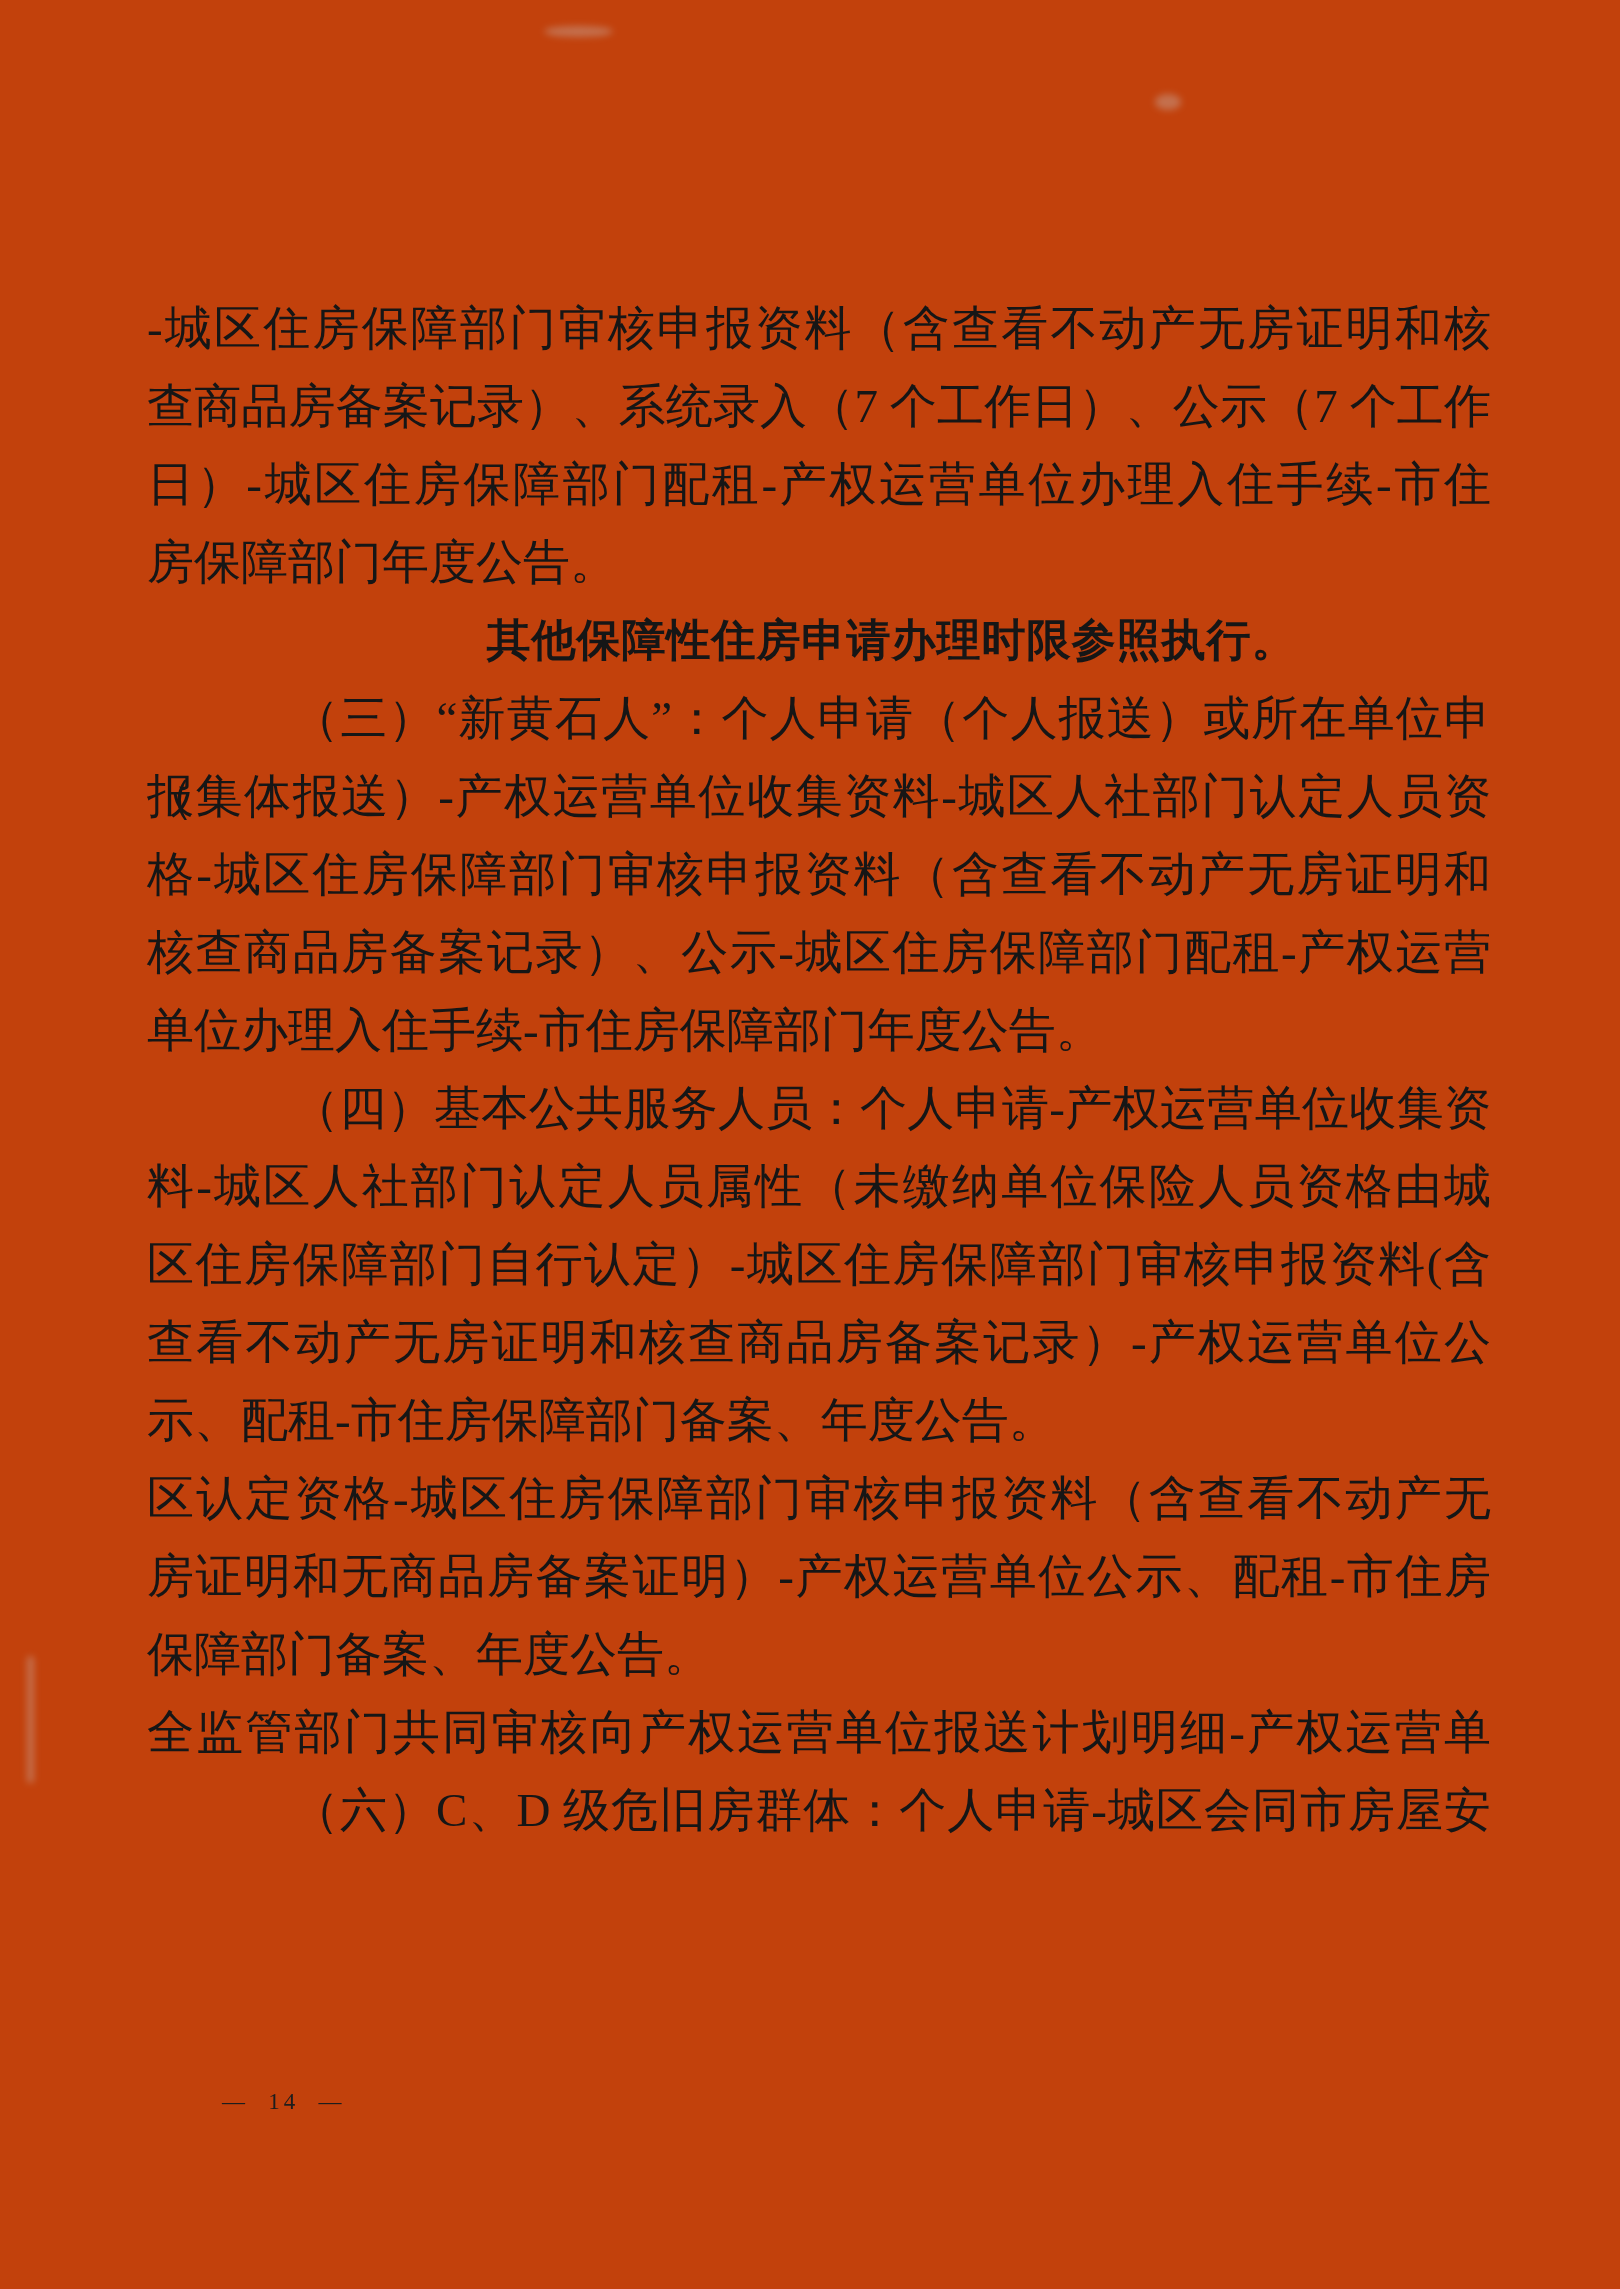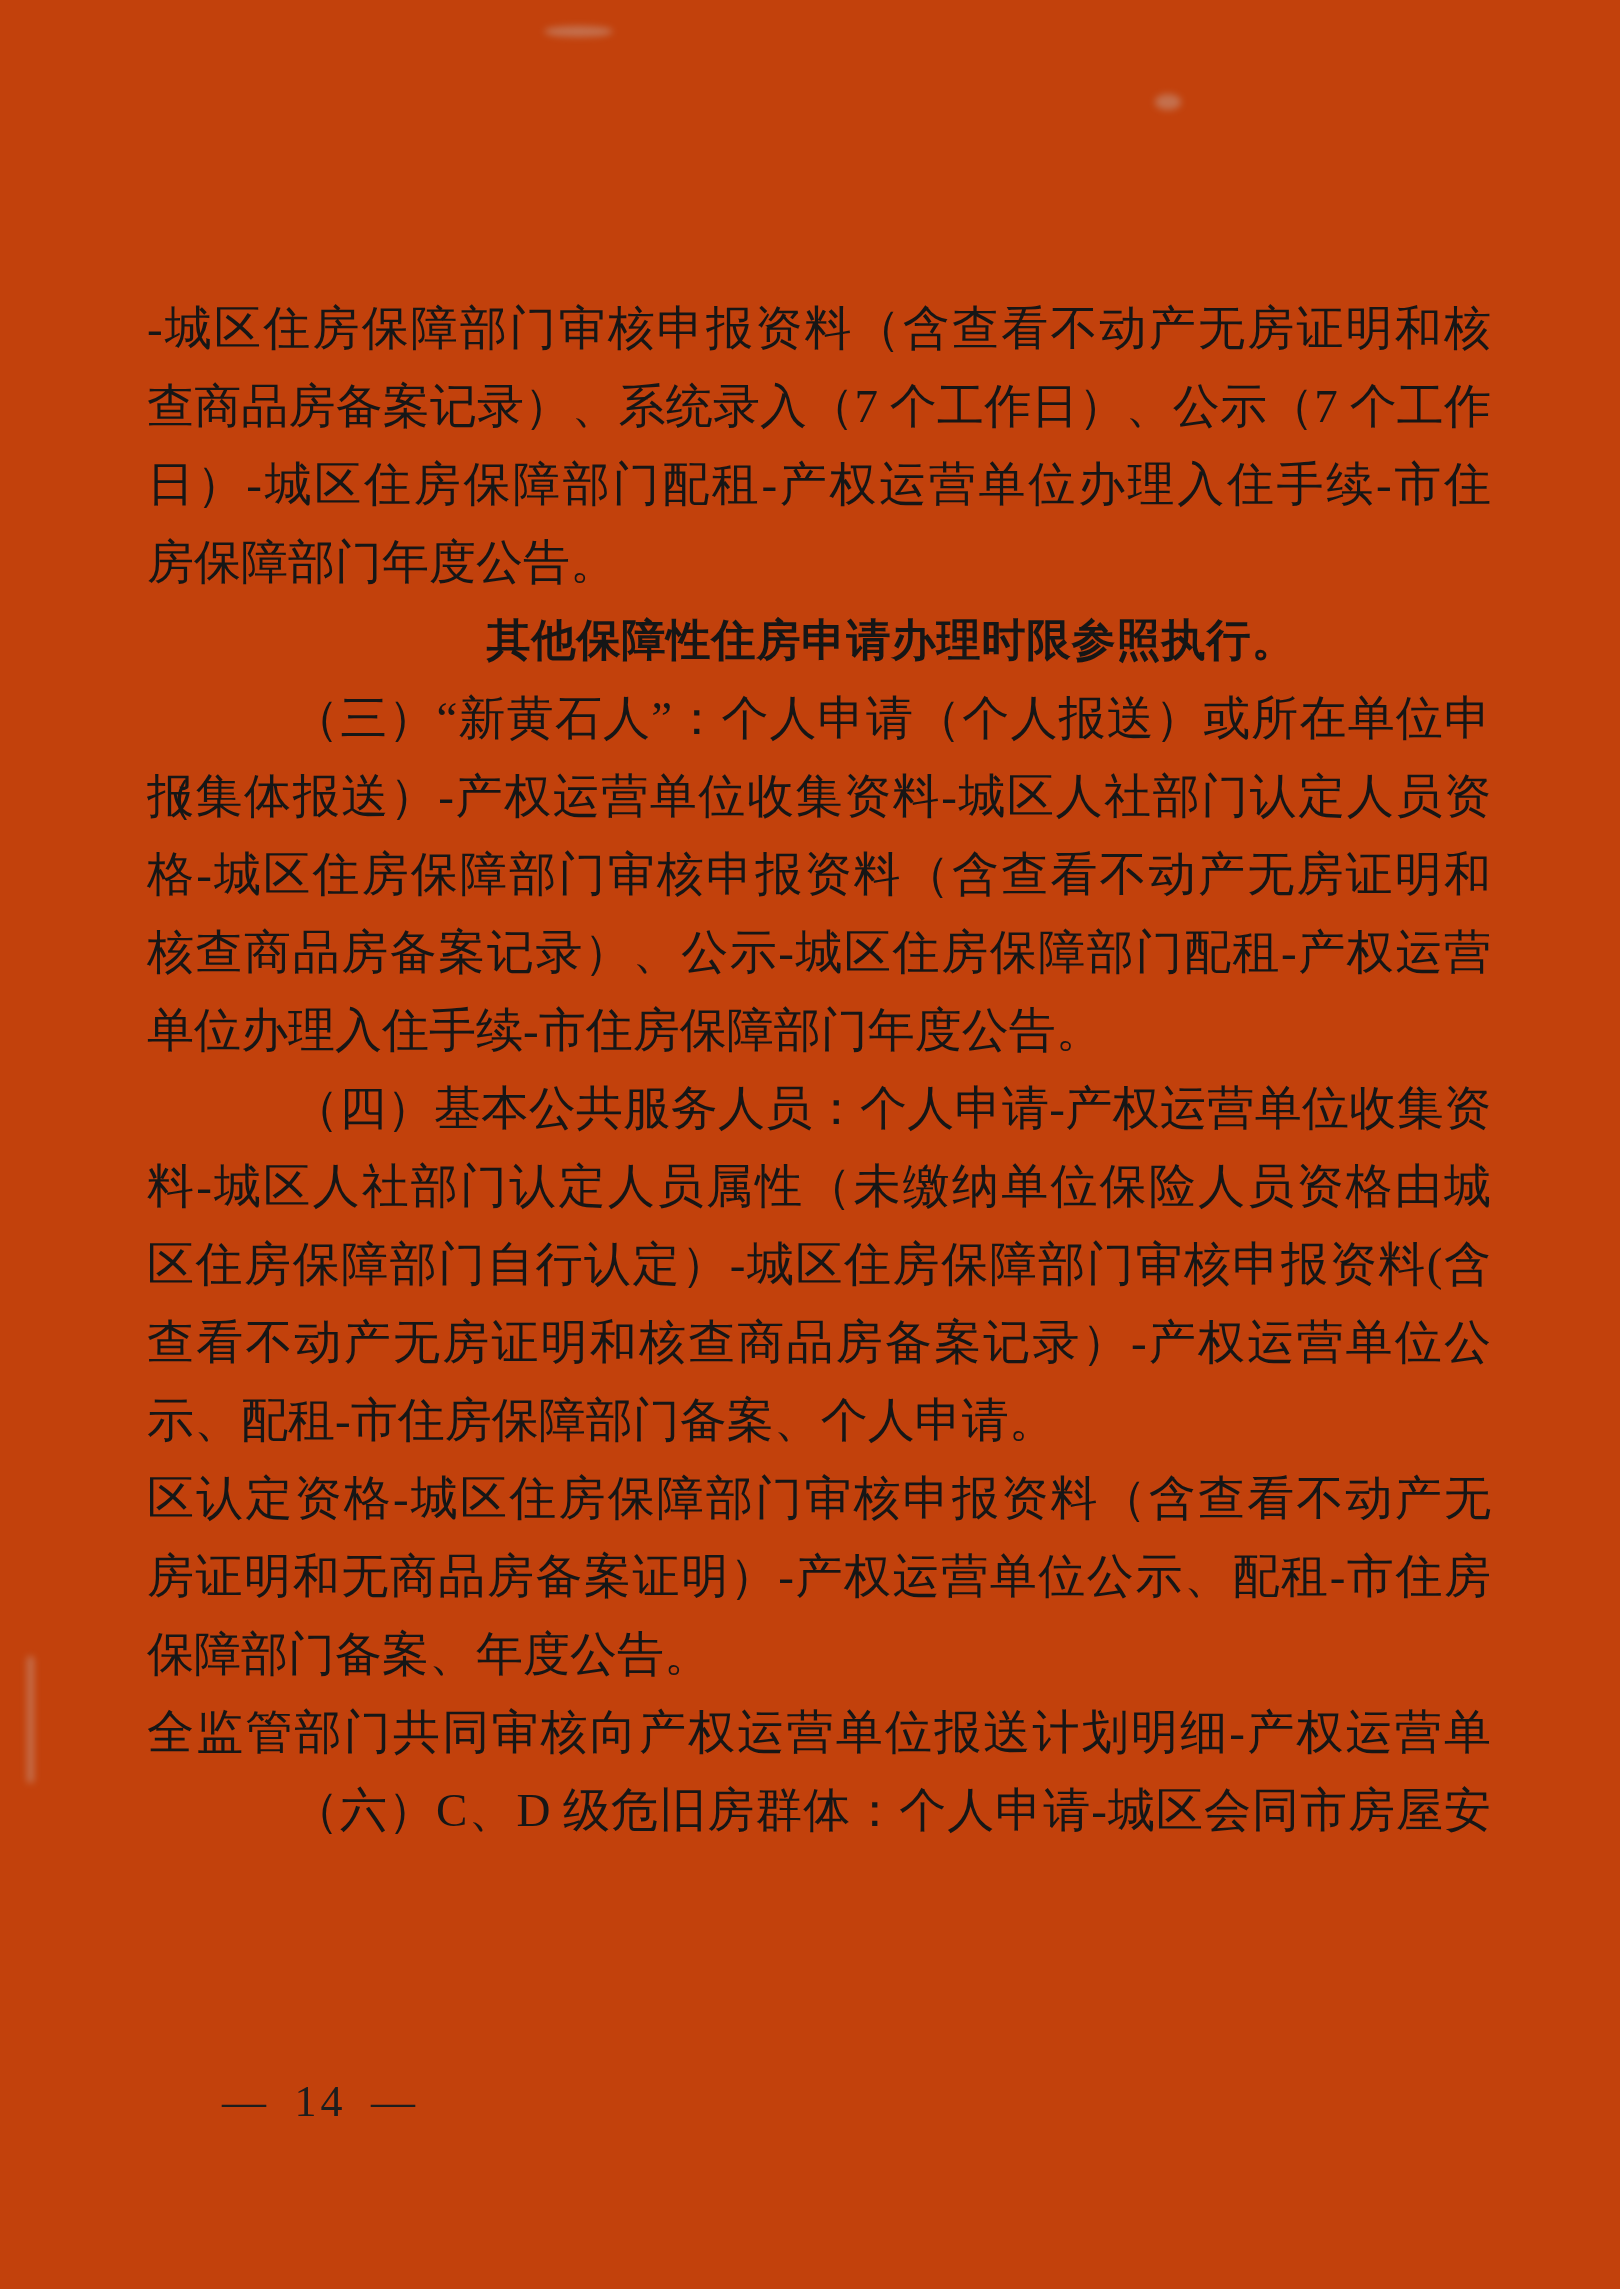--- a/index.html
+++ b/index.html
@@ -42,21 +42,21 @@
     font-weight: 700;
     font-size: 44px;
     font-family: "Liberation Sans", "DejaVu Sans", sans-serif;
     letter-spacing: 1px;
     text-align: center;
   }
   .footer {
     position: absolute;
     left: 222px;
     top: 2080px;
-    font-size: 44px;
+    font-size: 23px;
     line-height: 43px;
     letter-spacing: 3.9px;
     word-spacing: 9.8px;
     color: #1d1d1d;
   }
   
   .smudge {
     position: absolute;
     background: #c9c9c9;
     opacity: 0.35;
@@ -84,21 +84,21 @@
     <div class="line bold indent">其他保障性住房申请办理时限参照执行。</div>
     <div class="line fill indent">（三）“新黄石人”：个人申请（个人报送）或所在单位申报</div>
     <div class="line fill">（集体报送）-产权运营单位收集资料-城区人社部门认定人员资</div>
     <div class="line fill">格-城区住房保障部门审核申报资料（含查看不动产无房证明和</div>
     <div class="line fill">核查商品房备案记录）、公示-城区住房保障部门配租-产权运营</div>
     <div class="line">单位办理入住手续-市住房保障部门年度公告。</div>
     <div class="line fill indent">（四）基本公共服务人员：个人申请-产权运营单位收集资</div>
     <div class="line fill">料-城区人社部门认定人员属性（未缴纳单位保险人员资格由城</div>
     <div class="line fill">区住房保障部门自行认定）-城区住房保障部门审核申报资料(含</div>
     <div class="line fill">查看不动产无房证明和核查商品房备案记录）-产权运营单位公</div>
-    <div class="line">示、配租-市住房保障部门备案、个人申请。</div>
+    <div class="line">示、配租-市住房保障部门备案、年度公告。</div>
     <div class="line fill">区认定资格-城区住房保障部门审核申报资料（含查看不动产无</div>
     <div class="line fill">房证明和无商品房备案证明）-产权运营单位公示、配租-市住房</div>
     <div class="line">保障部门备案、年度公告。</div>
     <div class="line fill">全监管部门共同审核向产权运营单位报送计划明细-产权运营单</div>
     <div class="line fill indent">（六）C、D 级危旧房群体：个人申请-城区会同市房屋安</div>
   </div>
 
   <div class="footer">— 14 —</div>
 
 </div>

